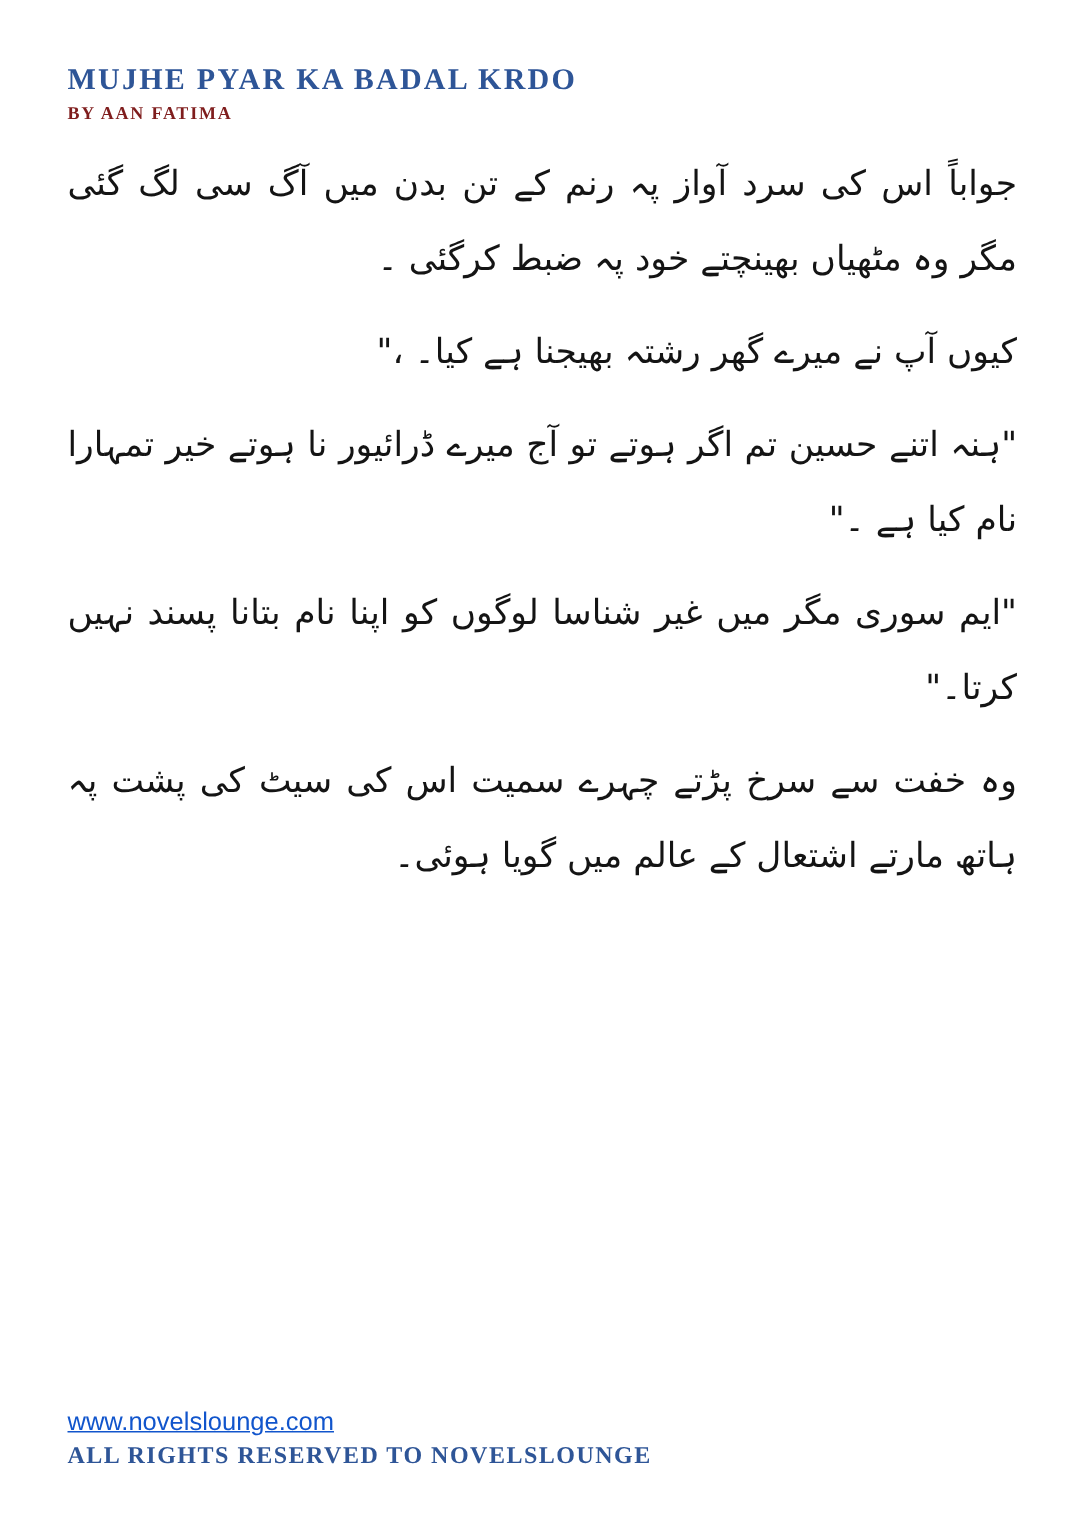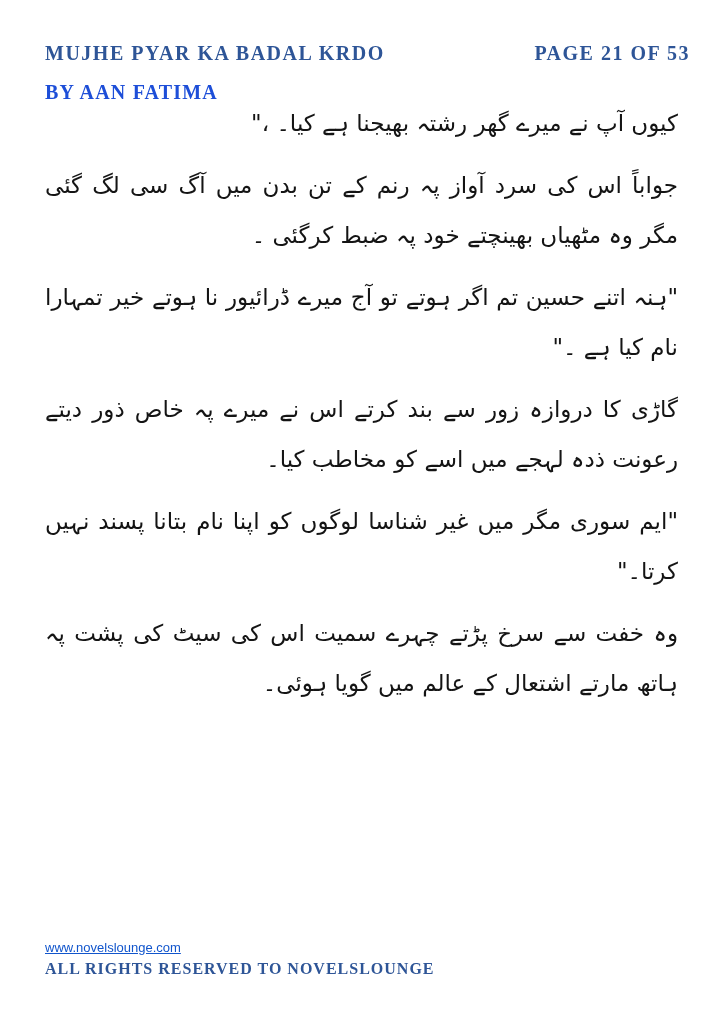--- a/index.html
+++ b/index.html
@@ -25,24 +25,24 @@
   }
   .title, .page-indicator {
     font-size: 20px;
     font-weight: bold;
     color: #2e5597;
     letter-spacing: 1.5px;
     text-transform: uppercase;
     white-space: nowrap;
   }
   .author {
-    margin-top: 16px;
-    font-size: 20px;
+    margin-top: 3px;
+    font-size: 12px;
     font-weight: bold;
-    color: #1d4ed8;
+    color: #7f1d1d;
     letter-spacing: 1.2px;
     text-transform: uppercase;
   }
   
   .content {
     position: absolute;
     left: 45px;
     width: 633px;
     top: 98px;
     max-height: 832px;
@@ -59,21 +59,21 @@
   }
   
   .footer {
     position: absolute;
     left: 45px;
     top: 938px;
   }
   .site-link {
     display: inline-block;
     font-family: "Liberation Sans", sans-serif;
-    font-size: 13px;
+    font-size: 17px;
     color: #1155cc;
     text-decoration: underline;
     cursor: pointer;
   }
   .rights {
     margin-top: 4px;
     font-size: 16px;
     font-weight: bold;
     color: #2e5597;
     letter-spacing: 1px;
@@ -81,30 +81,28 @@
   }
 </style>
 </head>
 <body>
 
 <div class="page">
 
   <div class="header">
     <div class="header-row">
       <div class="title">MUJHE PYAR KA BADAL KRDO</div>
-      <div class="page-indicator">PAGE 21 OF 53</div>
     </div>
     <div class="author">BY AAN FATIMA</div>
   </div>
 
   <div class="content" lang="ur" dir="rtl">
+    <p class="para">جواباً اس کی سرد آواز پہ رنم کے تن بدن میں آگ سی لگ گئی مگر وہ مٹھیاں بھینچتے خود پہ ضبط کرگئی ۔</p>
     <p class="para">کیوں آپ نے میرے گھر رشتہ بھیجنا ہے کیا۔ ،"</p>
-    <p class="para">جواباً اس کی سرد آواز پہ رنم کے تن بدن میں آگ سی لگ گئی مگر وہ مٹھیاں بھینچتے خود پہ ضبط کرگئی ۔</p>
     <p class="para">"ہنہ اتنے حسین تم اگر ہوتے تو آج میرے ڈرائیور نا ہوتے خیر تمہارا نام کیا ہے ۔"</p>
-    <p class="para">گاڑی کا دروازہ زور سے بند کرتے اس نے میرے پہ خاص ذور دیتے رعونت ذدہ لہجے میں اسے کو مخاطب کیا۔</p>
     <p class="para">"ایم سوری مگر میں غیر شناسا لوگوں کو اپنا نام بتانا پسند نہیں کرتا۔"</p>
     <p class="para">وہ خفت سے سرخ پڑتے چہرے سمیت اس کی سیٹ کی پشت پہ ہاتھ مارتے اشتعال کے عالم میں گویا ہوئی۔</p>
 
   </div>
 
   <div class="footer">
     <a class="site-link">www.novelslounge.com</a>
     <div class="rights">ALL RIGHTS RESERVED TO NOVELSLOUNGE</div>
   </div>
 

